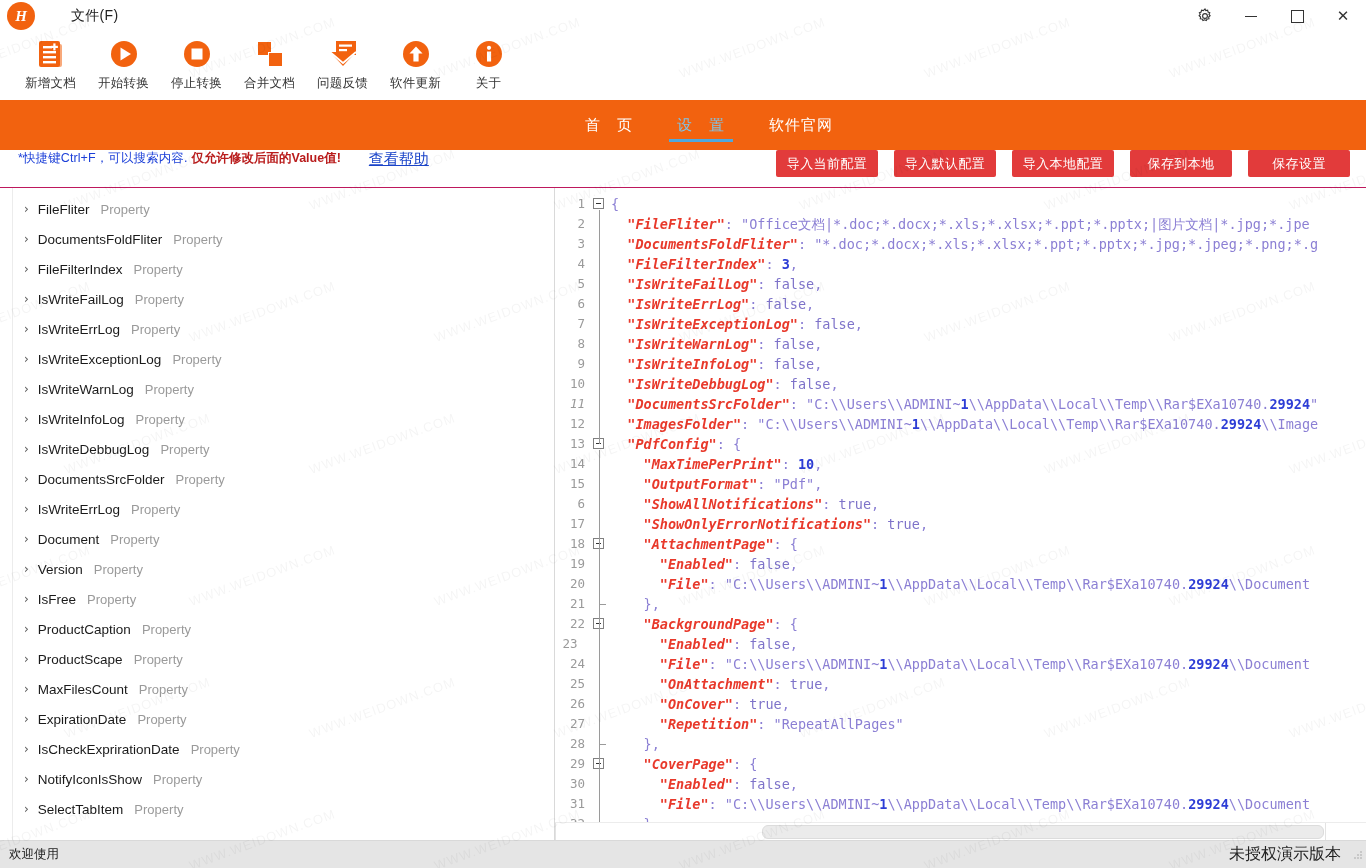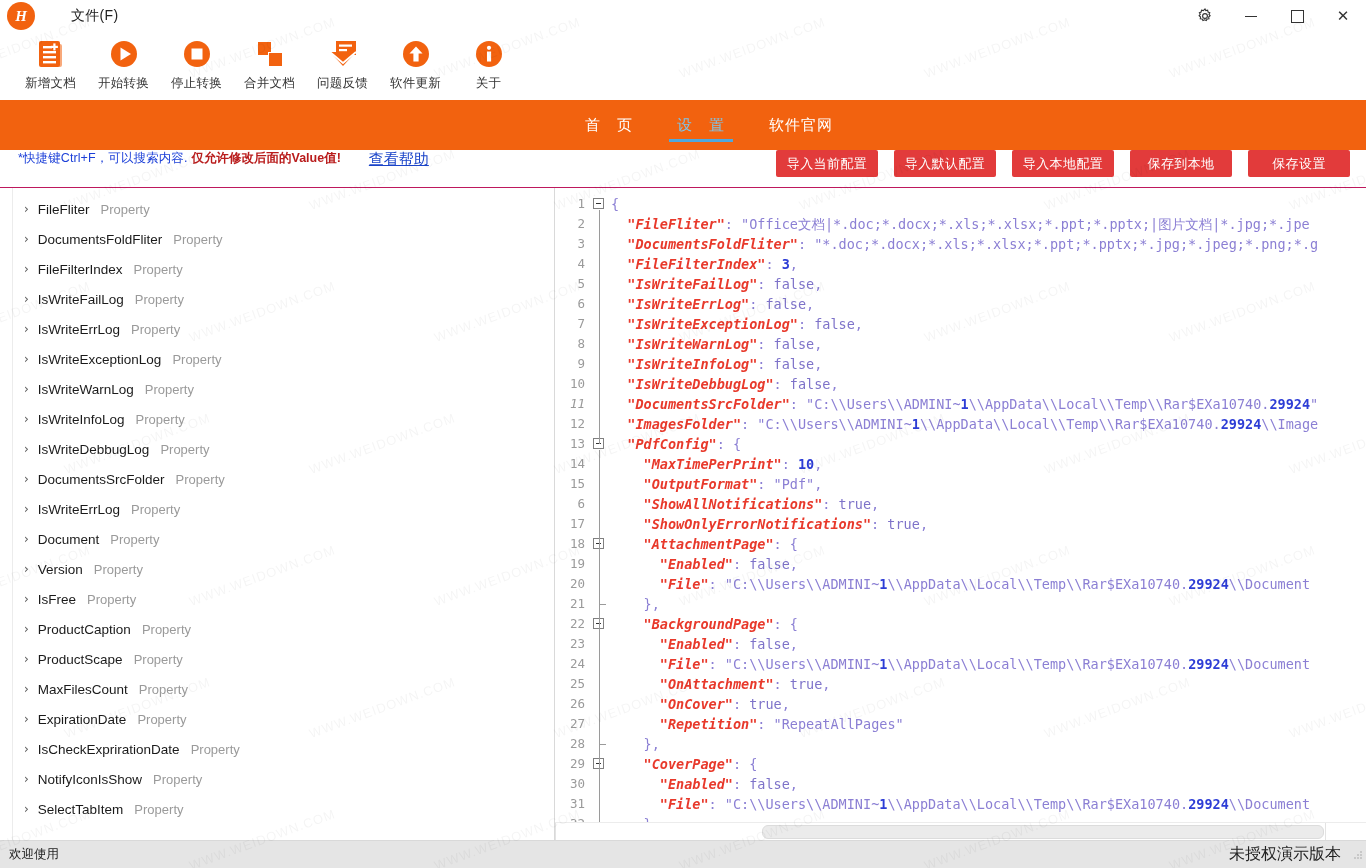--- a/index.html
+++ b/index.html
@@ -361,21 +361,21 @@
             <div style="height: 20px;">13</div>
             <div style="height: 20px;">14</div>
             <div style="height: 20px;">15</div>
             <div style="height: 20px;">6</div>
             <div style="height: 20px;">17</div>
             <div style="height: 20px;">18</div>
             <div style="height: 20px;">19</div>
             <div style="height: 20px;">20</div>
             <div style="height: 20px;">21</div>
             <div style="height: 20px;">22</div>
-            <div style="height: 20px;">23</div>
+            <div style="height: 20px; text-align: center;">23</div>
             <div style="height: 20px;">24</div>
             <div style="height: 20px;">25</div>
             <div style="height: 20px;">26</div>
             <div style="height: 20px;">27</div>
             <div style="height: 20px;">28</div>
             <div style="height: 20px;">29</div>
             <div style="height: 20px;">30</div>
             <div style="height: 20px;">31</div>
             <div style="height: 20px;">32</div>
           </div>

